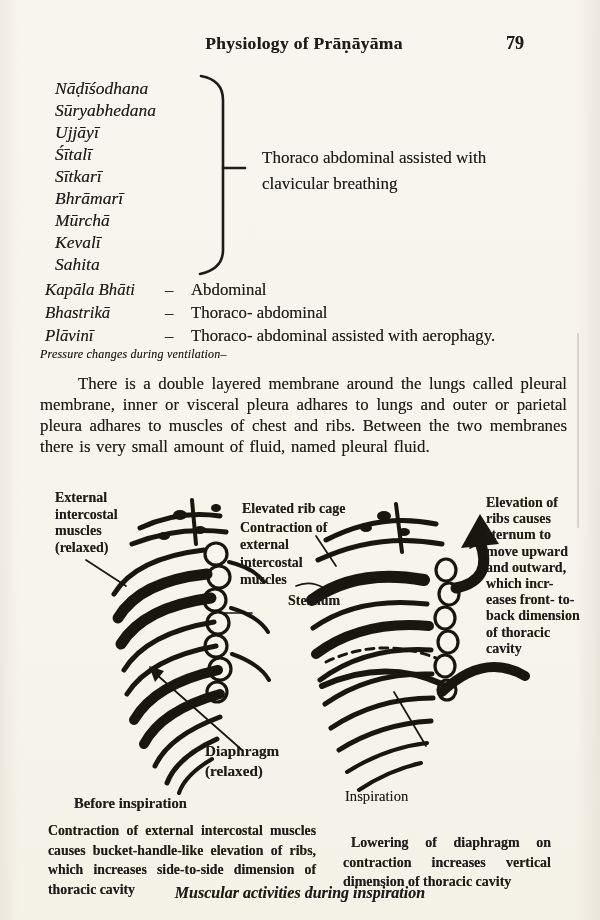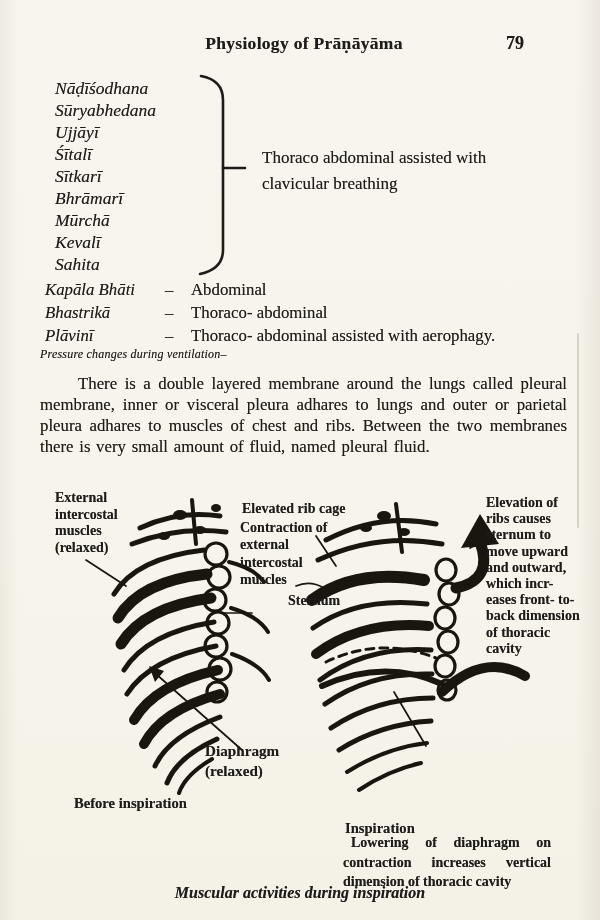--- a/index.html
+++ b/index.html
@@ -44,21 +44,21 @@
   .fig-svg polygon{fill:var(--ink2);stroke:none;}
   .flabel{position:absolute;font-size:14px;line-height:17px;font-weight:600;text-shadow:0 0 .5px rgba(30,26,20,.5);}
   .l-ext{left:27px;top:4px;width:86px;line-height:16.5px;}
   .l-elev-cage{left:214px;top:14px;white-space:nowrap;}
   .l-contr-ext{left:212px;top:33px;width:92px;line-height:17.3px;}
   .l-sternum{left:226px;top:106px;white-space:nowrap;margin-left:34px;}
   .l-elev-ribs{left:458px;top:9px;width:94px;line-height:16.2px;}
   .l-dia-rel{left:177px;top:255px;width:112px;font-size:15.2px;line-height:19.5px;}
   .l-contr-dia{left:395px;top:252px;width:118px;font-size:14.6px;line-height:18.5px;}
   .l-before{left:46px;top:309px;font-size:14.6px;font-weight:bold;white-space:nowrap;}
-  .l-insp{left:317px;top:302px;font-size:14.6px;font-weight:bold;white-space:nowrap;margin-top:32px;}
+  .l-insp{left:317px;top:302px;font-size:14.6px;font-weight:normal;white-space:nowrap;}
   .cap-left{left:48px;top:821px;width:268px;font-size:13.8px;line-height:19.6px;font-weight:600;text-align:justify;}
   .cap-right{left:343px;top:806px;width:208px;font-size:14px;line-height:19.5px;font-weight:600;text-align:justify;text-indent:8px;margin-top:27px;}
   .cap-bottom{left:0;top:884px;width:600px;text-align:center;font-size:16px;font-weight:bold;font-style:italic;}
   .edge-line{position:absolute;left:577px;top:333px;width:2px;height:195px;background:rgba(110,95,75,.22);border-radius:2px;}
 </style>
 </head>
 <body>
 
 <div class="page">
 
@@ -183,17 +183,18 @@
     <div class="flabel l-ext">External intercostal muscles (relaxed)</div>
     <div class="flabel l-elev-cage">Elevated rib cage</div>
     <div class="flabel l-contr-ext">Contraction of external intercostal muscles</div>
     <div class="flabel l-sternum">Sternum</div>
     <div class="flabel l-elev-ribs">Elevation of ribs causes sternum to move upward and outward, which incr- eases front- to-back dimension of thoracic cavity</div>
     <div class="flabel l-dia-rel">Diaphragm (relaxed)</div>
     <div class="flabel l-before">Before inspiration</div>
     <div class="flabel l-insp">Inspiration</div>
   </div>
 
+  <div class="txt cap-left">Contraction of external intercostal muscles causes bucket-handle-like elevation of ribs, which increases side-to-side dimension of thoracic cavity</div>
   <div class="txt cap-right">Lowering of diaphragm on contraction increases vertical dimension of thoracic cavity</div>
   <div class="txt cap-bottom">Muscular activities during inspiration</div>
 
   <div class="edge-line"></div>
 </div>
 
 </body></html>

